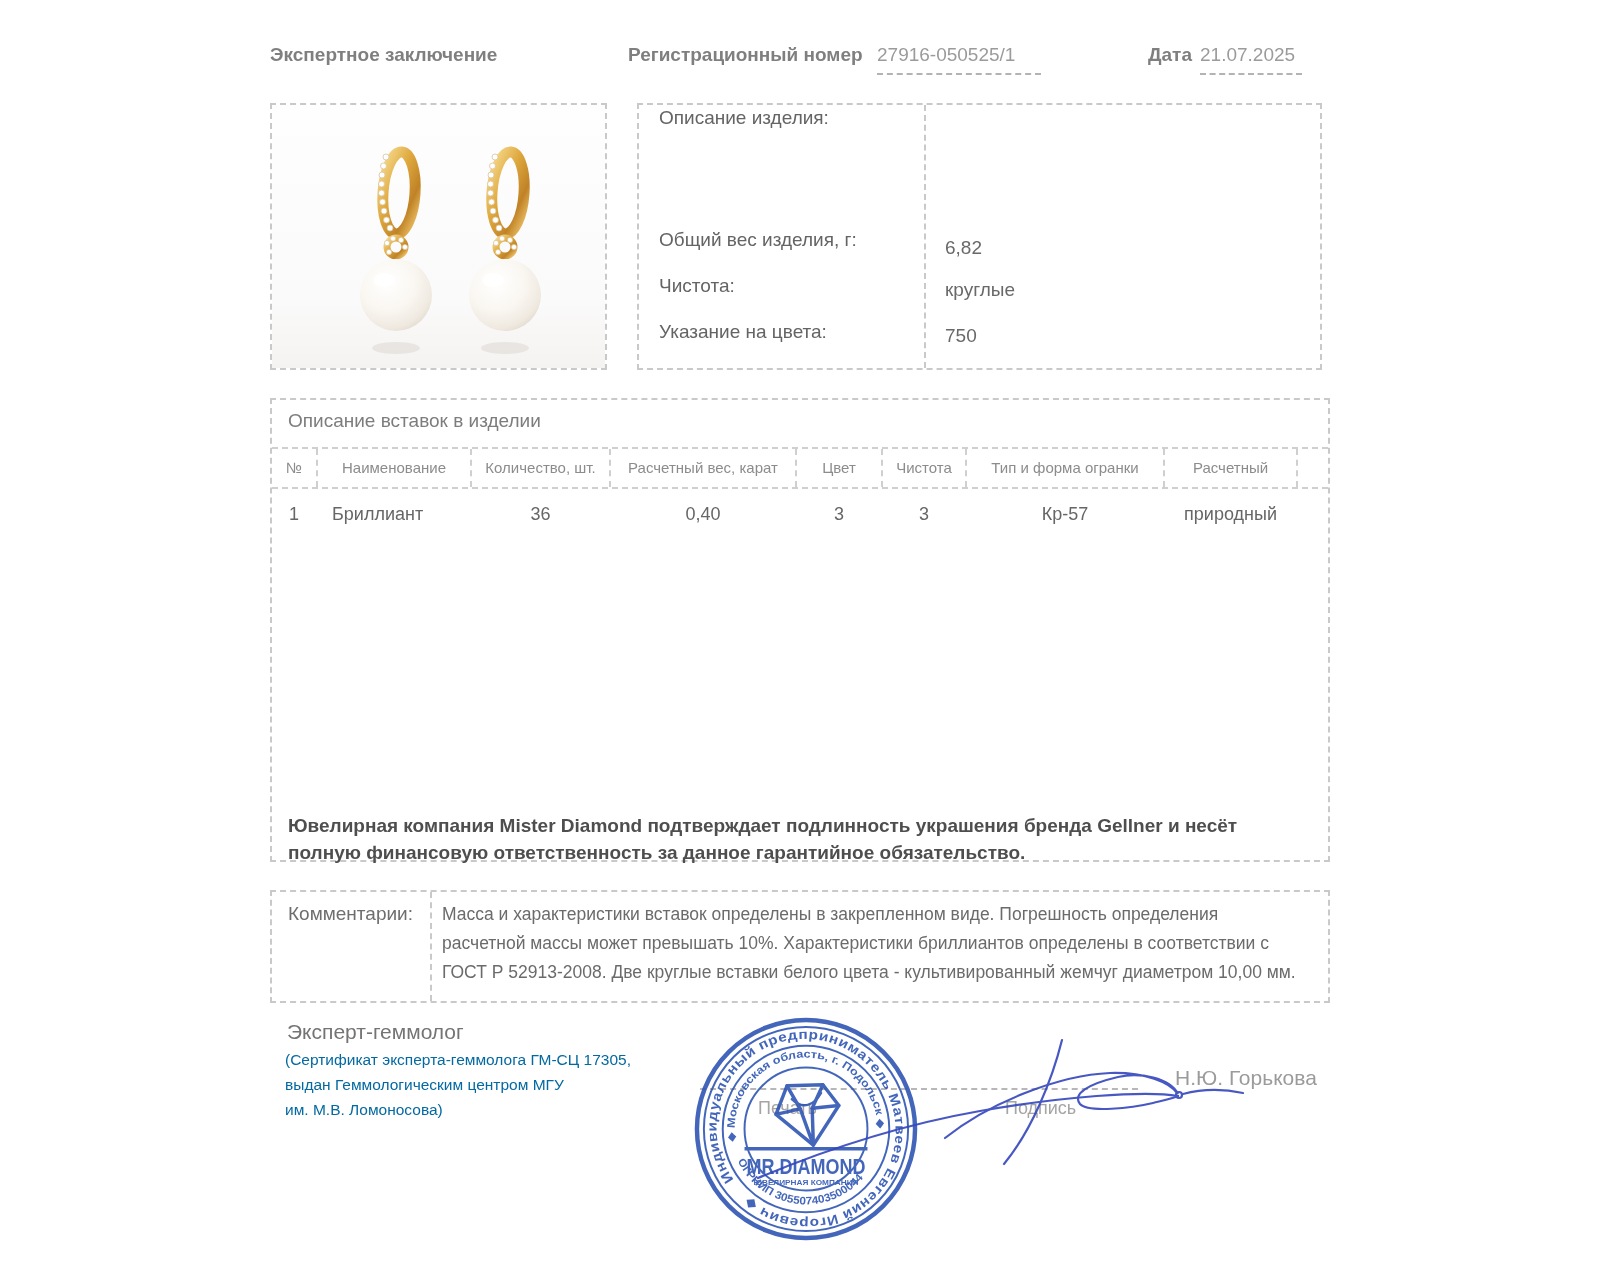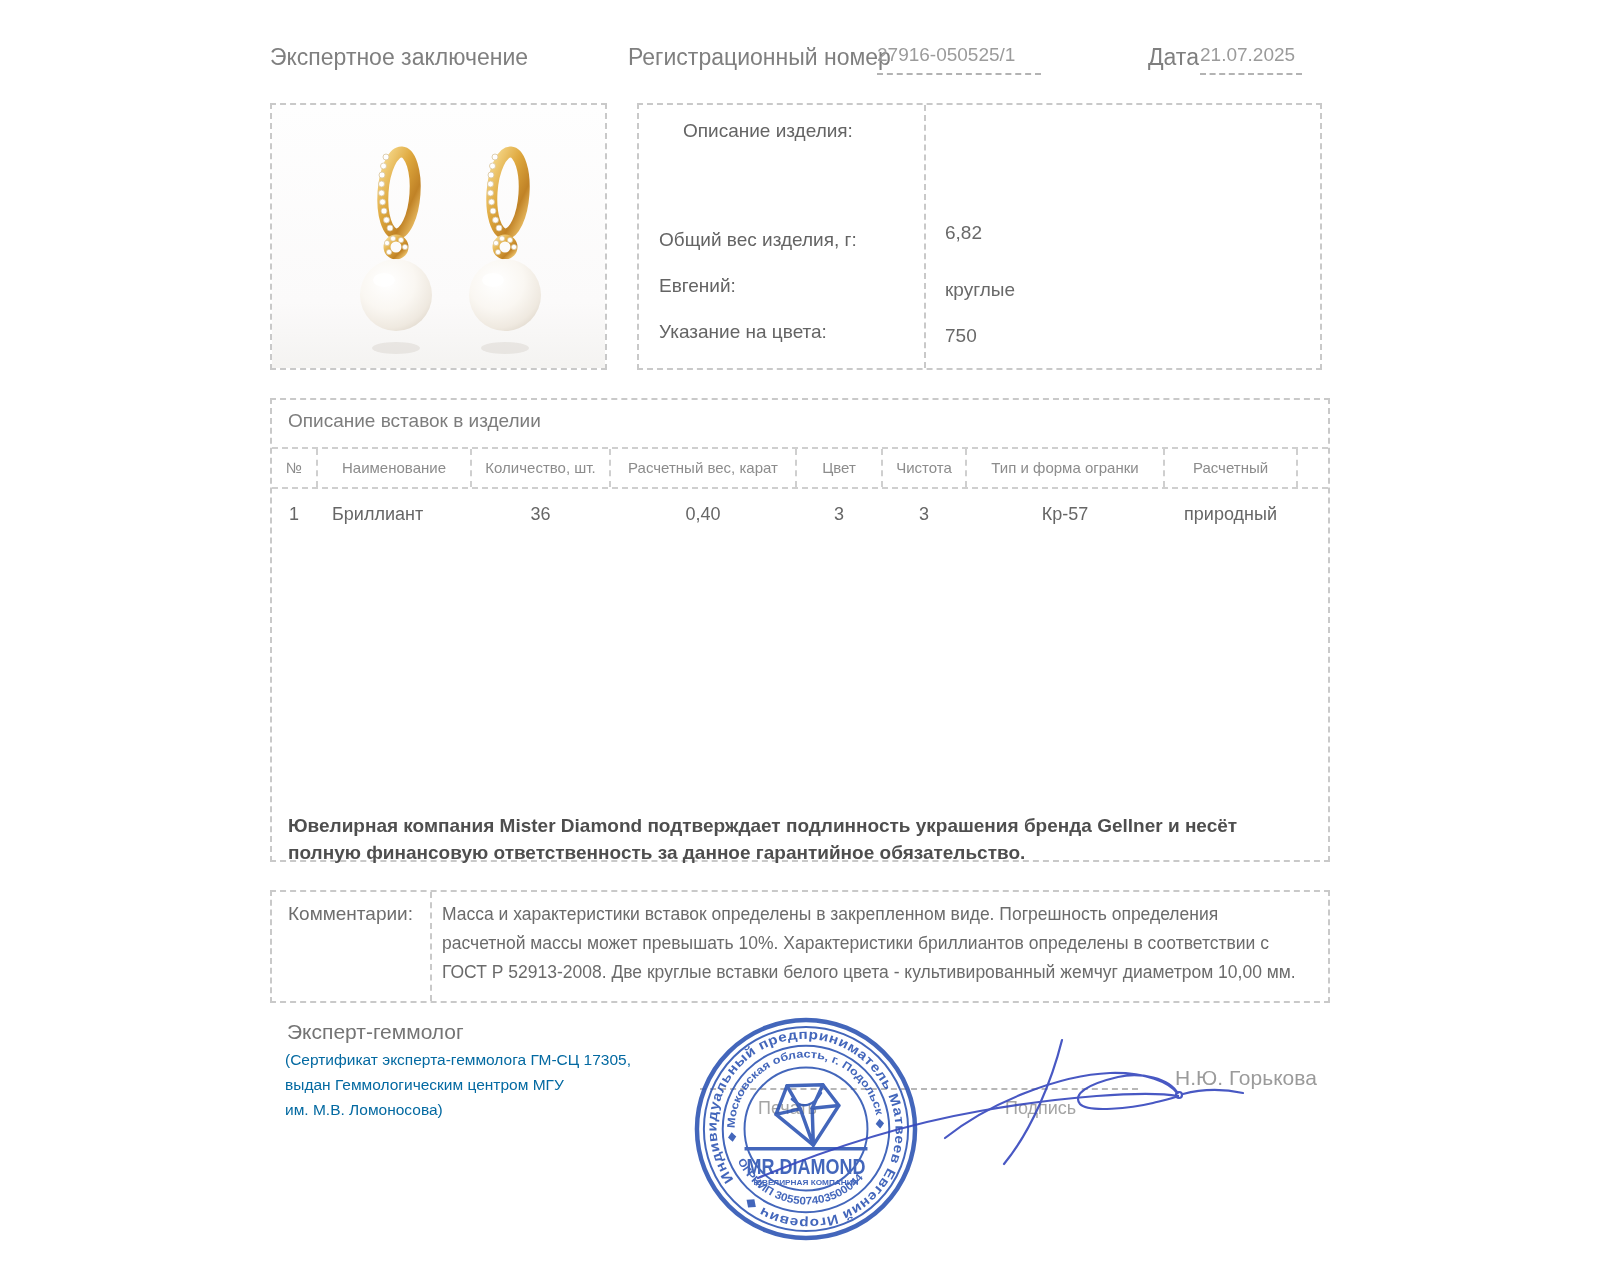--- a/index.html
+++ b/index.html
@@ -1,21 +1,21 @@
 <!DOCTYPE html>
 <html><head>
 <meta charset="utf-8">
 <style>
   html,body{margin:0;padding:0;background:#ffffff;}
   body{width:1600px;height:1280px;position:relative;overflow:hidden;
        font-family:"Liberation Sans","DejaVu Sans",sans-serif;
        -webkit-font-smoothing:antialiased;}
   .abs{position:absolute;}
   
-  .h-label{font-weight:normal;font-size:23px;color:#7f7f7f;white-space:nowrap;}
+  .h-label{font-weight:bold;font-size:19px;color:#7f7f7f;white-space:nowrap;}
   .h-value{font-size:19px;color:#9b9b9b;white-space:nowrap;
            border-bottom:2px dashed #b3b3b3;padding:0 6px 7px 0;}
   
   .dbox{border:2px dashed #c9c9c9;position:absolute;box-sizing:border-box;}
   
   .photo-box{left:270px;top:103px;width:337px;height:267px;}
   .photo-box svg{display:block;width:100%;height:100%;}
   
   .details-box{left:637px;top:103px;width:685px;height:267px;}
   .details-divider{position:absolute;left:285px;top:0;bottom:0;width:0;
@@ -109,24 +109,24 @@
       <circle cx="124" cy="190" r="36" fill="url(#pearlG)"></circle>
       <ellipse cx="112" cy="175" rx="11" ry="7" fill="#ffffff" opacity="0.8"></ellipse>
       <ellipse cx="124" cy="243" rx="24" ry="6" fill="#cfc9c0" opacity="0.35"></ellipse>
     </g>
     <use href="#earL" x="109"></use>
   </svg>
 </div>
 
 <div class="dbox details-box">
   <div class="details-divider"></div>
-  <div class="d-label" style="top:15px;margin-left:24px;">Описание изделия:</div>
+  <div class="d-label" style="top:2px;">Описание изделия:</div>
   <div class="d-label" style="top:124px;">Общий вес изделия, г:</div>
-  <div class="d-value" style="top:113px;">6,82</div>
-  <div class="d-label" style="top:170px;">Евгений:</div>
+  <div class="d-value" style="top:128px;">6,82</div>
+  <div class="d-label" style="top:170px;">Чистота:</div>
   <div class="d-value" style="top:170px;">круглые</div>
   <div class="d-label" style="top:216px;">Указание на цвета:</div>
   <div class="d-value" style="top:216px;">750</div>
 </div>
 
 <div class="dbox inserts-box">
   <div class="inserts-title">Описание вставок в изделии</div>
   <div class="thead">
     <div class="cell c0">№</div>
     <div class="cell c1">Наименование</div>

